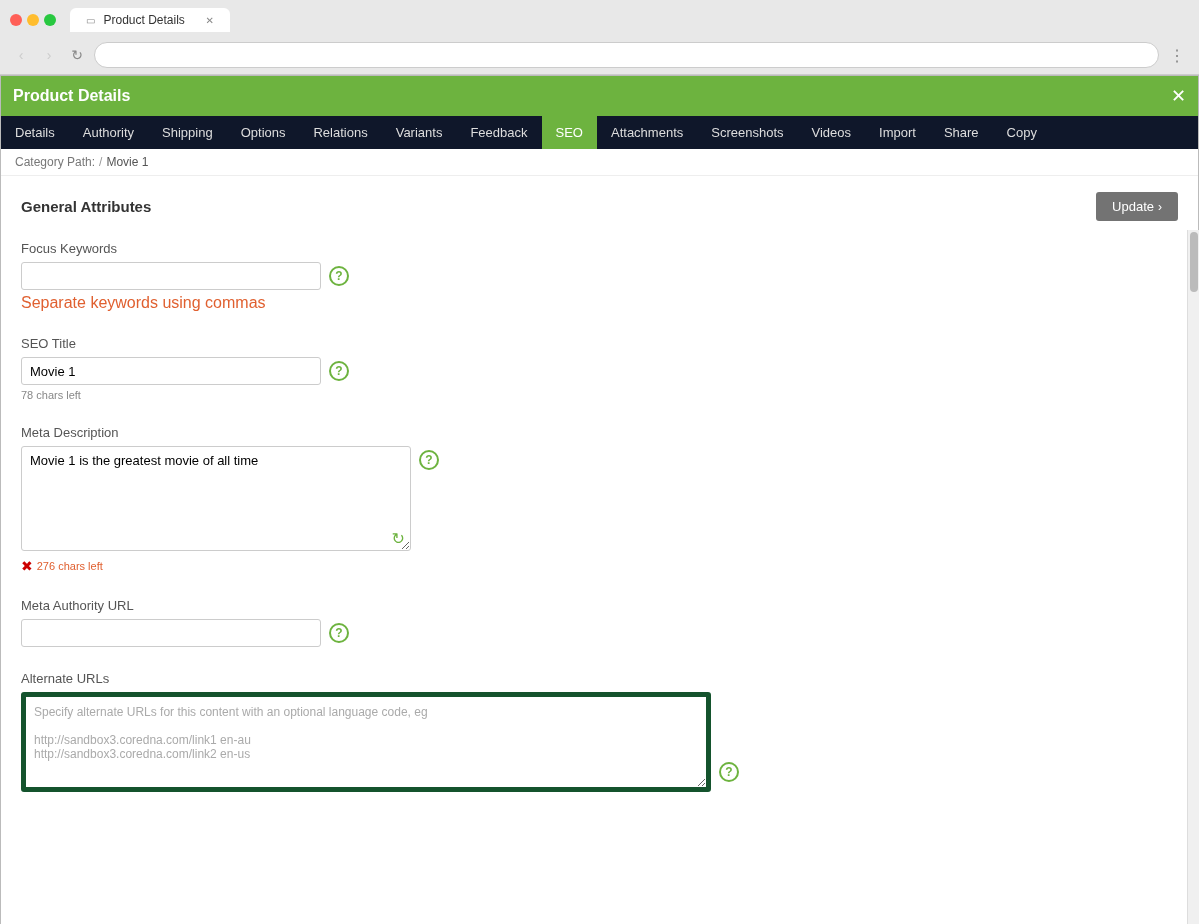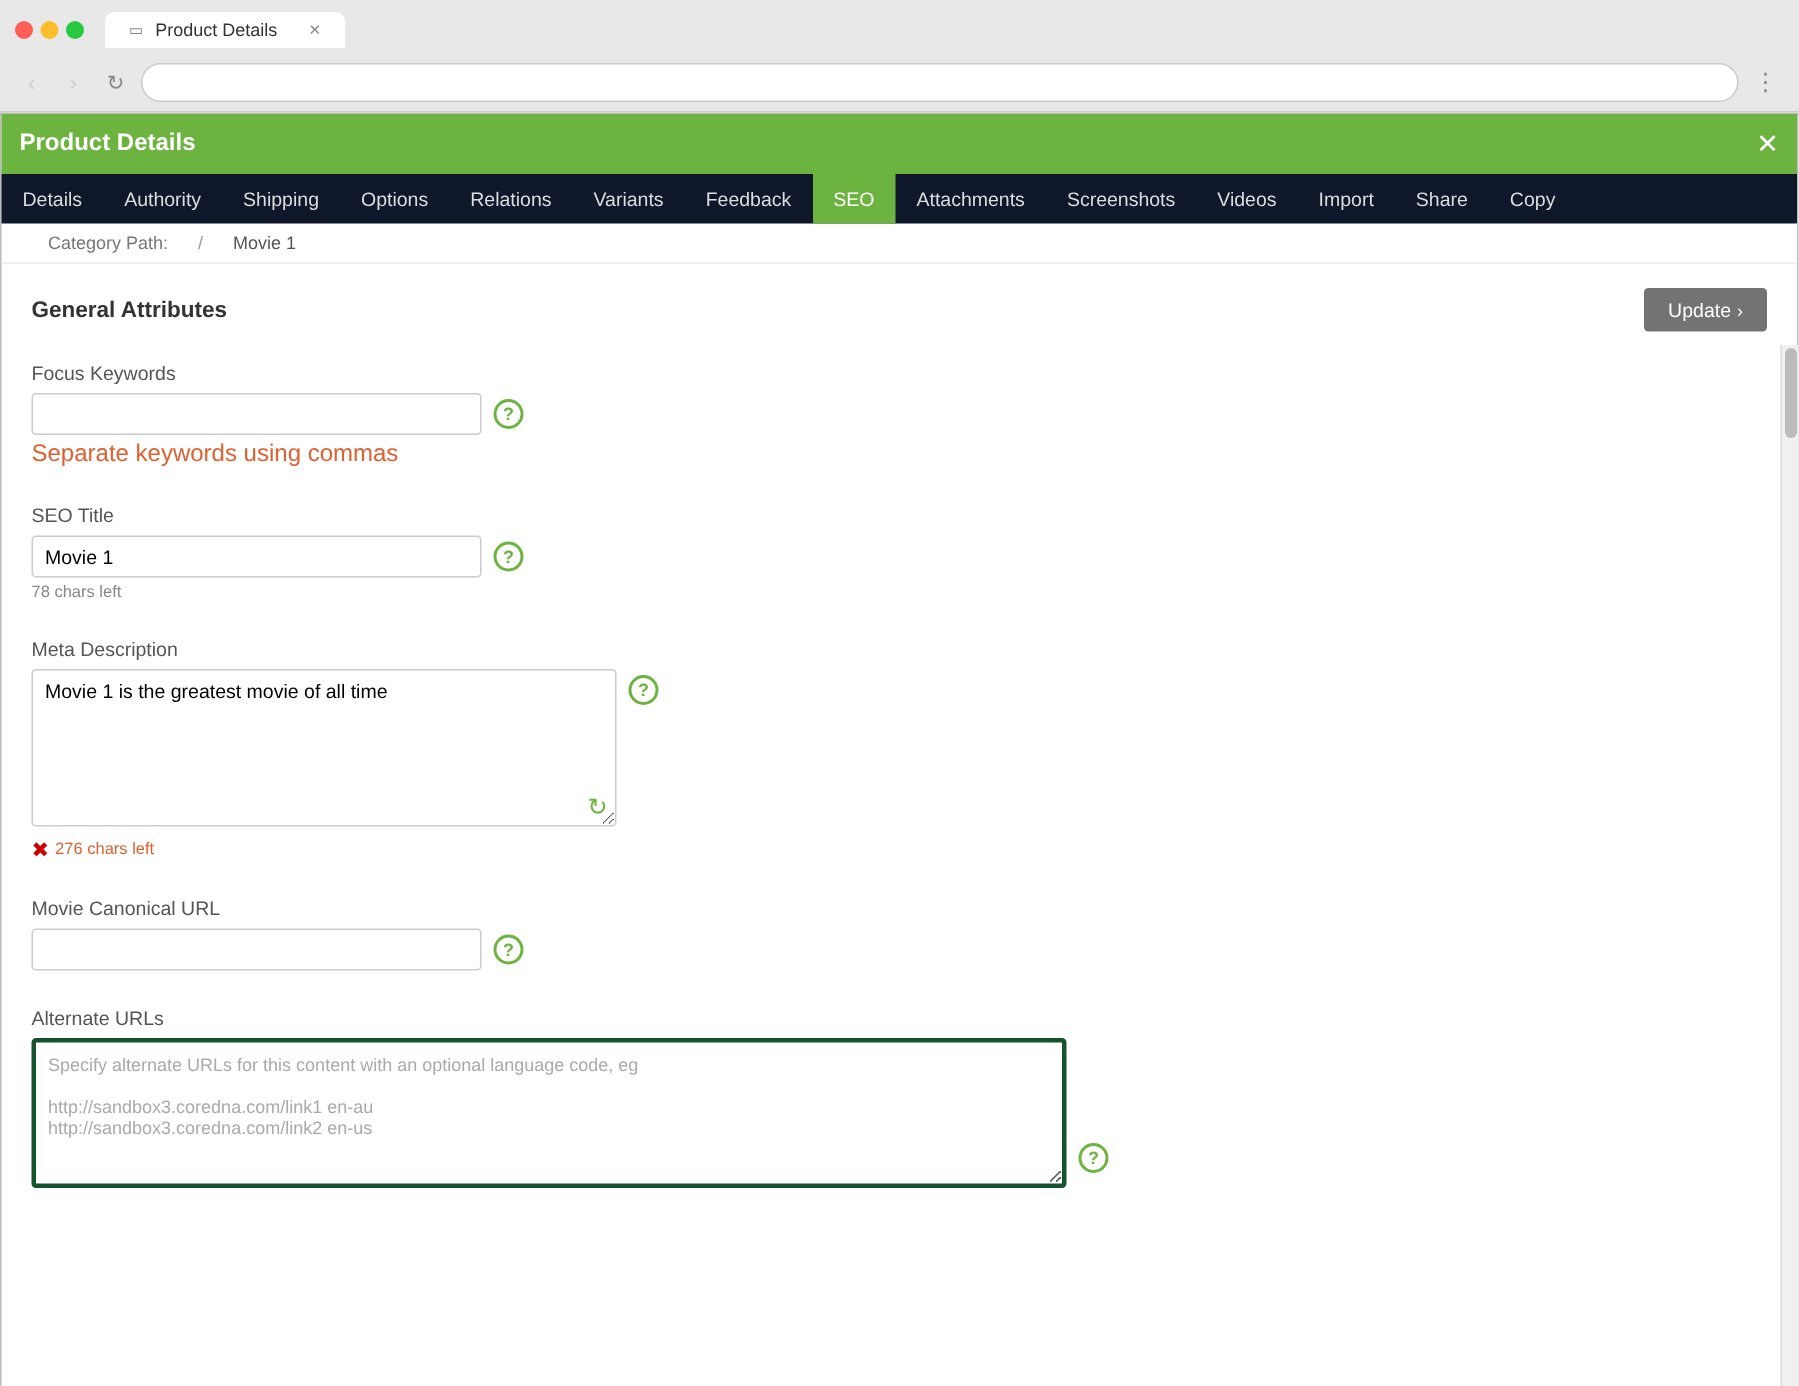--- a/index.html
+++ b/index.html
@@ -101,27 +101,27 @@
       cursor: pointer;
       white-space: nowrap;
     }
     .tab-nav-item.active {
       background: #6db33f;
       color: white;
     }
 
     
     .breadcrumb {
-      padding: 6px 31px;
+      padding: 6px 14px;
       font-size: 12px;
       color: #555;
       border-bottom: 1px solid #eee;
       display: flex;
       align-items: flex-start;
-      gap: 20px;
+      gap: 4px;
     }
     .breadcrumb-label { font-weight: normal; color: #777; }
     .breadcrumb-sep { color: #999; }
     .breadcrumb-item { color: #555; }
 
     
     .content {
       padding: 16px 20px;
     }
 
@@ -236,21 +236,21 @@
       color: #cc0000;
       font-size: 14px;
     }
     .error-text {
       font-size: 11px;
       color: #e06030;
     }
 
     
     .alt-url-textarea {
-      border: 3px solid #14532d;
+      border: 5px solid #14532d;
       border-radius: 3px;
       padding: 8px;
       font-size: 12px;
       width: 690px;
       height: 100px;
       resize: vertical;
       outline: none;
       font-family: Arial, sans-serif;
       color: #555;
     }
@@ -370,21 +370,21 @@
           </div>
           <div class="help-icon">?</div>
         </div>
         <div class="error-row">
           <span class="error-x">✖</span>
           <span class="error-text">276 chars left</span>
         </div>
       </div>
 
       <div class="form-group">
-        <label class="field-label">Movie Canonical URL</label>
+        <label class="field-label">Meta Authority URL</label>
         <div class="field-row">
           <input type="text" class="text-input" value="" style="">
           <div class="help-icon">?</div>
         </div>
       </div>
 
       <div class="form-group">
         <label class="field-label">Alternate URLs</label>
         <div class="field-row">
           <div style="position:relative; display:inline-block;">

